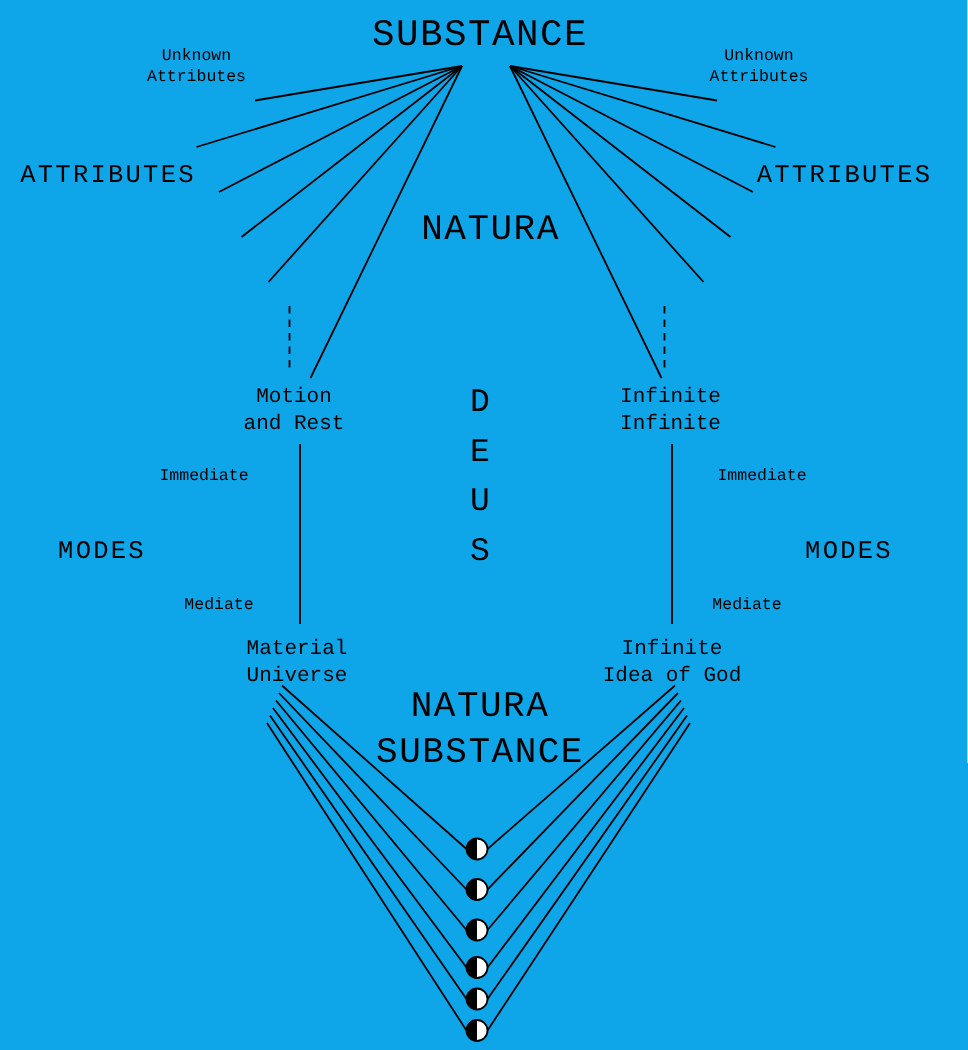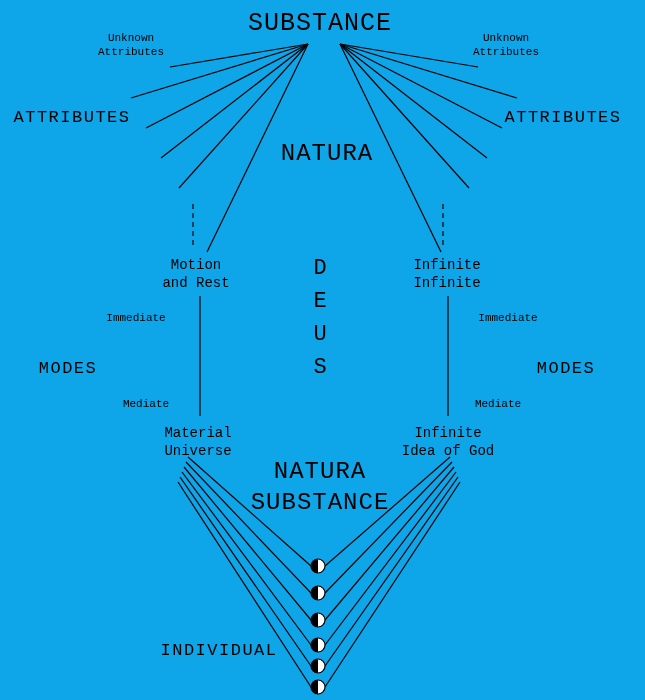--- a/index.html
+++ b/index.html
@@ -166,15 +166,14 @@
   <div class="label xs" style="left:448px; top:424px">
     <div>Infinite</div>
     <div>Idea of God</div>
   </div>
 
   <div class="label lg" style="left:320px; top:456px">
     <div>NATURA</div>
     <div>SUBSTANCE</div>
   </div>
 
-  <div class="label md" style="left:219px; top:640px">INDIVIDUAL</div>
 
 </div>
 
 </body></html>

